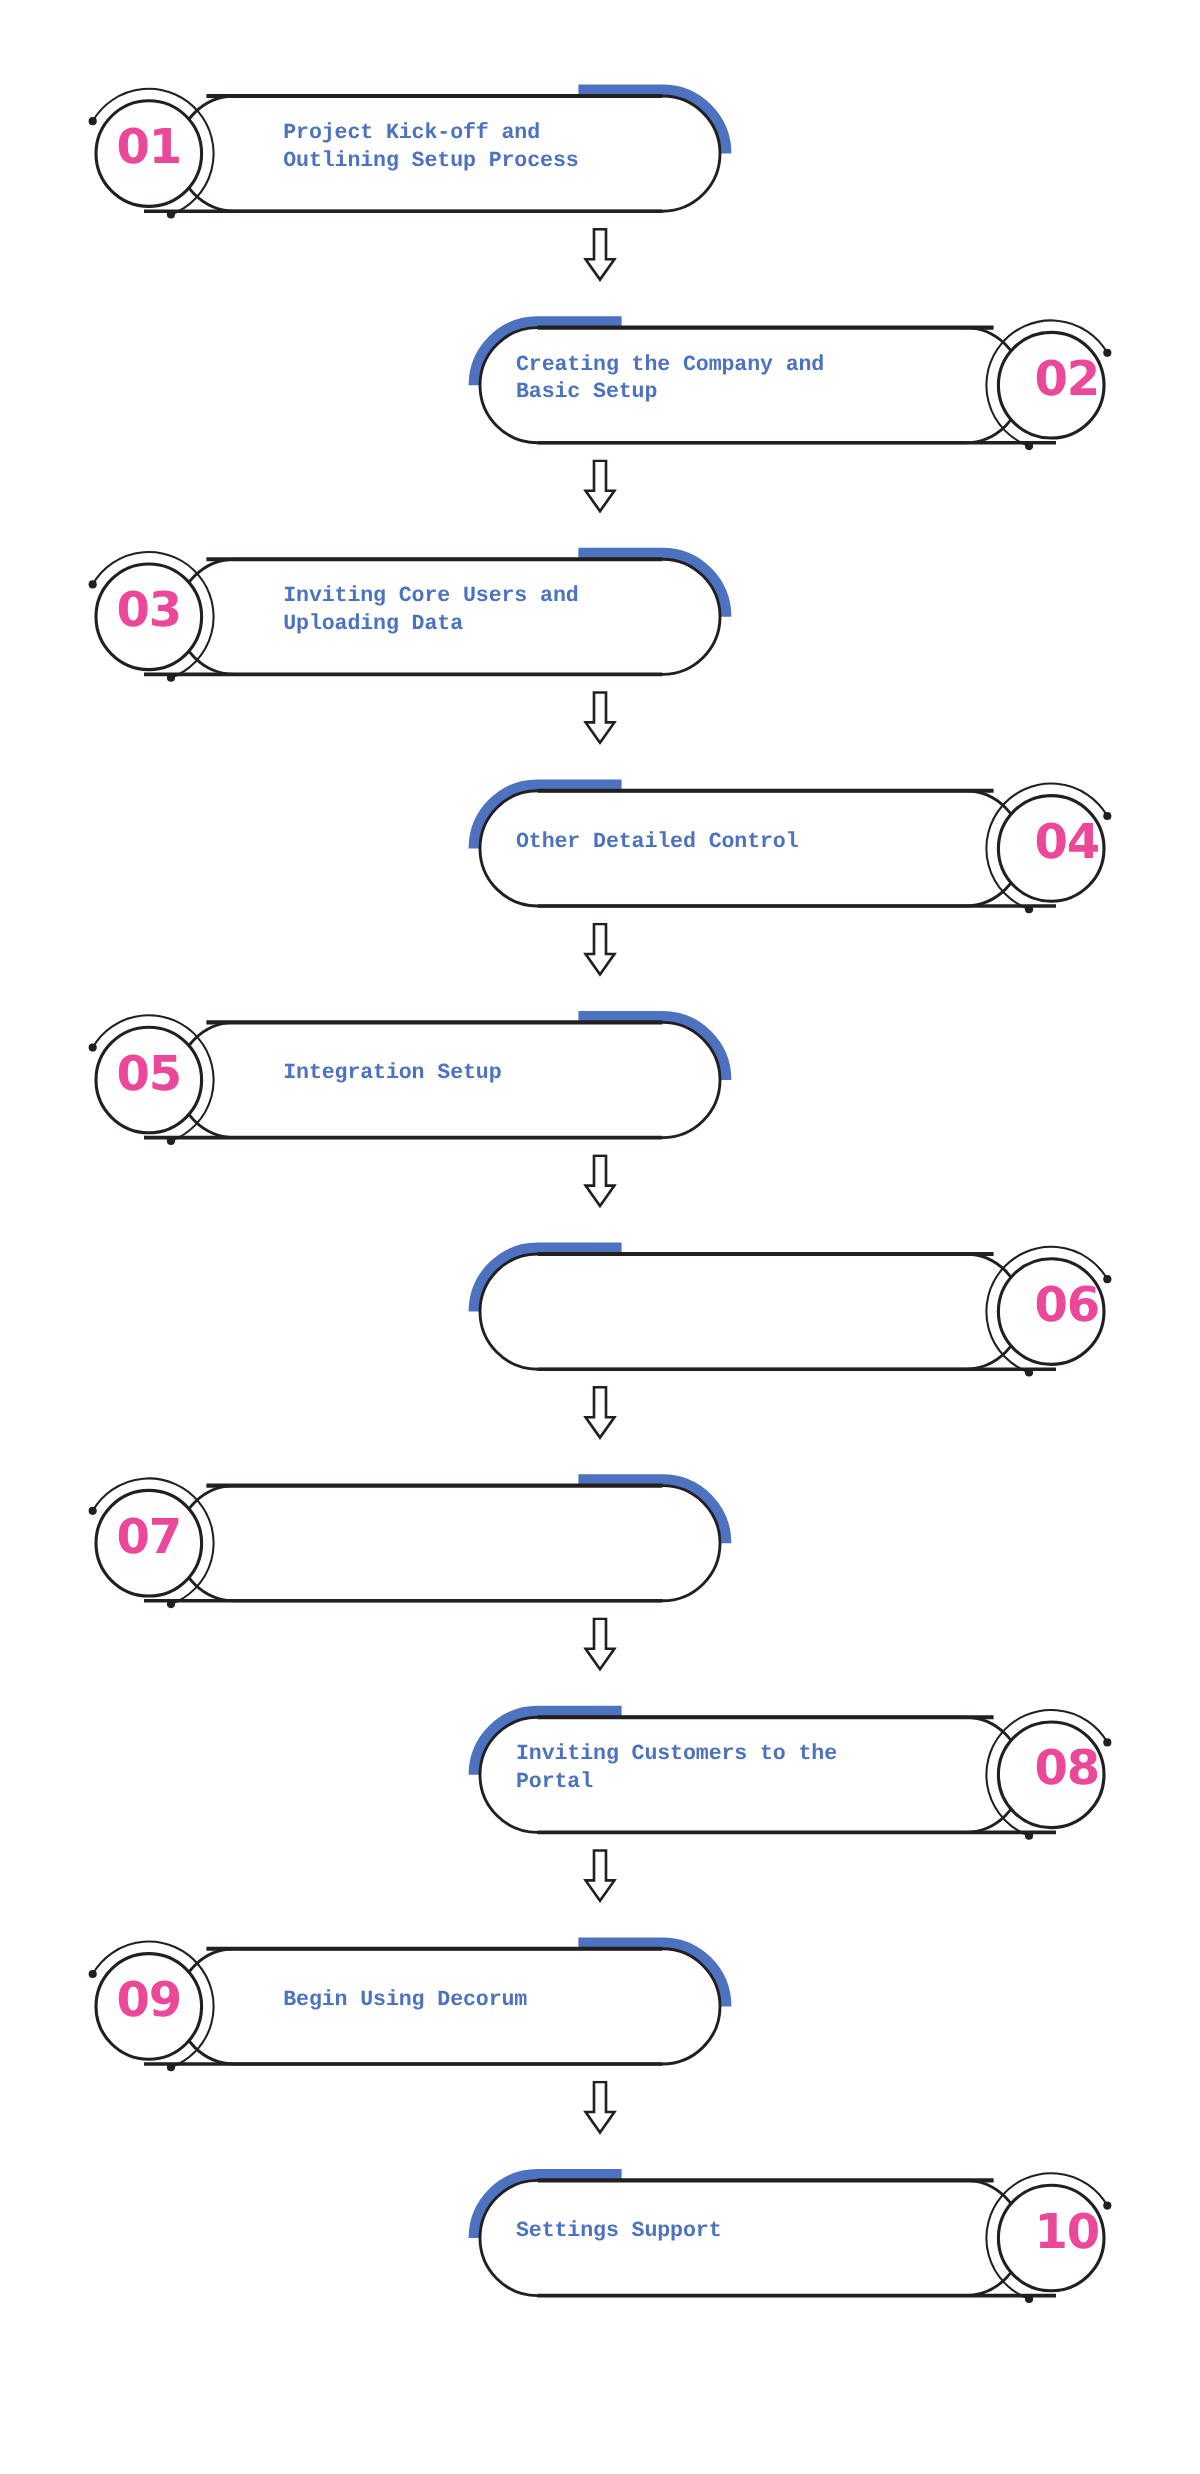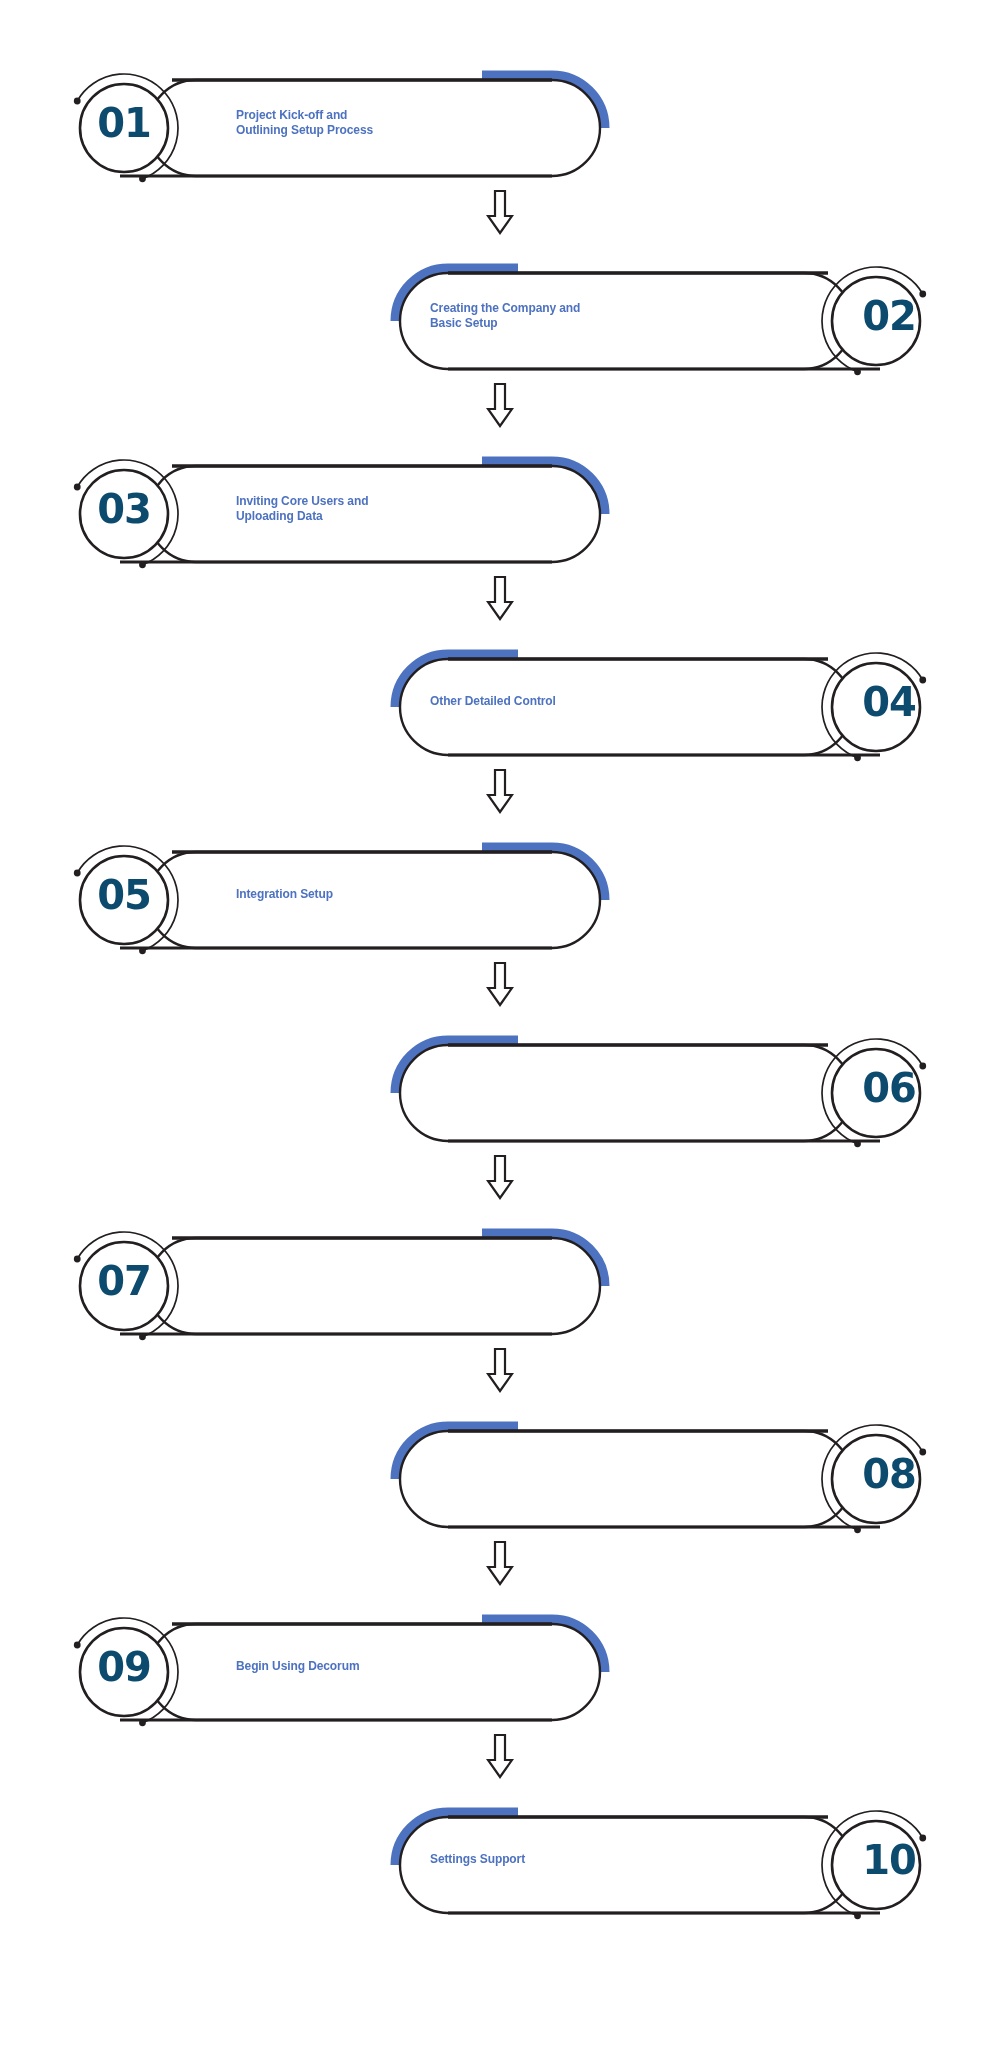--- a/index.html
+++ b/index.html
@@ -40,45 +40,45 @@
     width: 1000px;
     height: 130px;
     overflow: visible;
   }
 
   
   .step-label {
     position: absolute;
     color: #4d72c0;
     font-weight: bold;
-    font-size: 12px;
+    font-size: 18px;
     line-height: 1.28;
     letter-spacing: -0.1px;
     white-space: pre-line;
-    font-family: Liberation Sans, sans-serif;
+    font-family: Liberation Mono, monospace;
   }
   .step.left .step-label {
     left: 236px;
     top: 50%;
     transform: translateY(-50%);
     text-align: left;
     width: 300px;
   }
   .step.right .step-label {
     left: 430px;
     top: 50%;
     transform: translateY(-50%);
     text-align: left;
     width: 320px;
   }
 
   
   .step-number {
     position: absolute;
-    color: #0c4a6e;
+    color: #ec4899;
     font-weight: bold;
     font-size: 40px;
     letter-spacing: -1px;
     top: 50%;
     transform: translateY(-50%);
     width: 120px;
     text-align: center;
     font-family: "DejaVu Sans", "Liberation Sans", sans-serif;
   }
   .step.left .step-number { left: 64px; }
@@ -263,20 +263,22 @@
           <path d="M 448 22 L 804 22 A 48 48 0 0 1 804 118 L 448 118 A 48 48 0 0 1 448 22 Z" fill="#ffffff" stroke="#231f20" stroke-width="2.4"></path>
           <path d="M 448 22 L 828 22" stroke="#231f20" stroke-width="3.4" fill="none"></path>
           <path d="M 448 118 L 880 118" stroke="#231f20" stroke-width="3.0" fill="none"></path>
           <circle cx="876" cy="70" r="44" fill="#ffffff"></circle>
           <circle cx="876" cy="70" r="44" fill="none" stroke="#231f20" stroke-width="2.6"></circle>
           <path d="M 857.5309122604139 120.74340152243906 A 54 54 0 1 1 922.7653718043597 42.99999999999997" fill="none" stroke="#231f20" stroke-width="1.7" stroke-linecap="round"></path>
           <circle cx="857.5309122604139" cy="120.74340152243906" r="3.4" fill="#231f20"></circle>
           <circle cx="922.7653718043597" cy="42.99999999999997" r="3.4" fill="#231f20"></circle>
         </svg>
         <div class="step-number">08</div>
+        <div class="step-label">Inviting Customers to the
+Portal</div>
       </div>
     </div>
     <div class="arrow" style="top: 1541px;">
       <svg width="28" height="46" viewBox="0 0 28 46">
         <path d="M 9 1 L 19 1 L 19 26 L 26 26 L 14 43 L 2 26 L 9 26 Z" fill="#ffffff" stroke="#231f20" stroke-width="2.2" stroke-linejoin="miter"></path>
       </svg>
     </div>
     <div class="step left" style="top: 1602px;">
       <div class="step-inner">
         <svg class="art" viewBox="0 0 1000 130">

